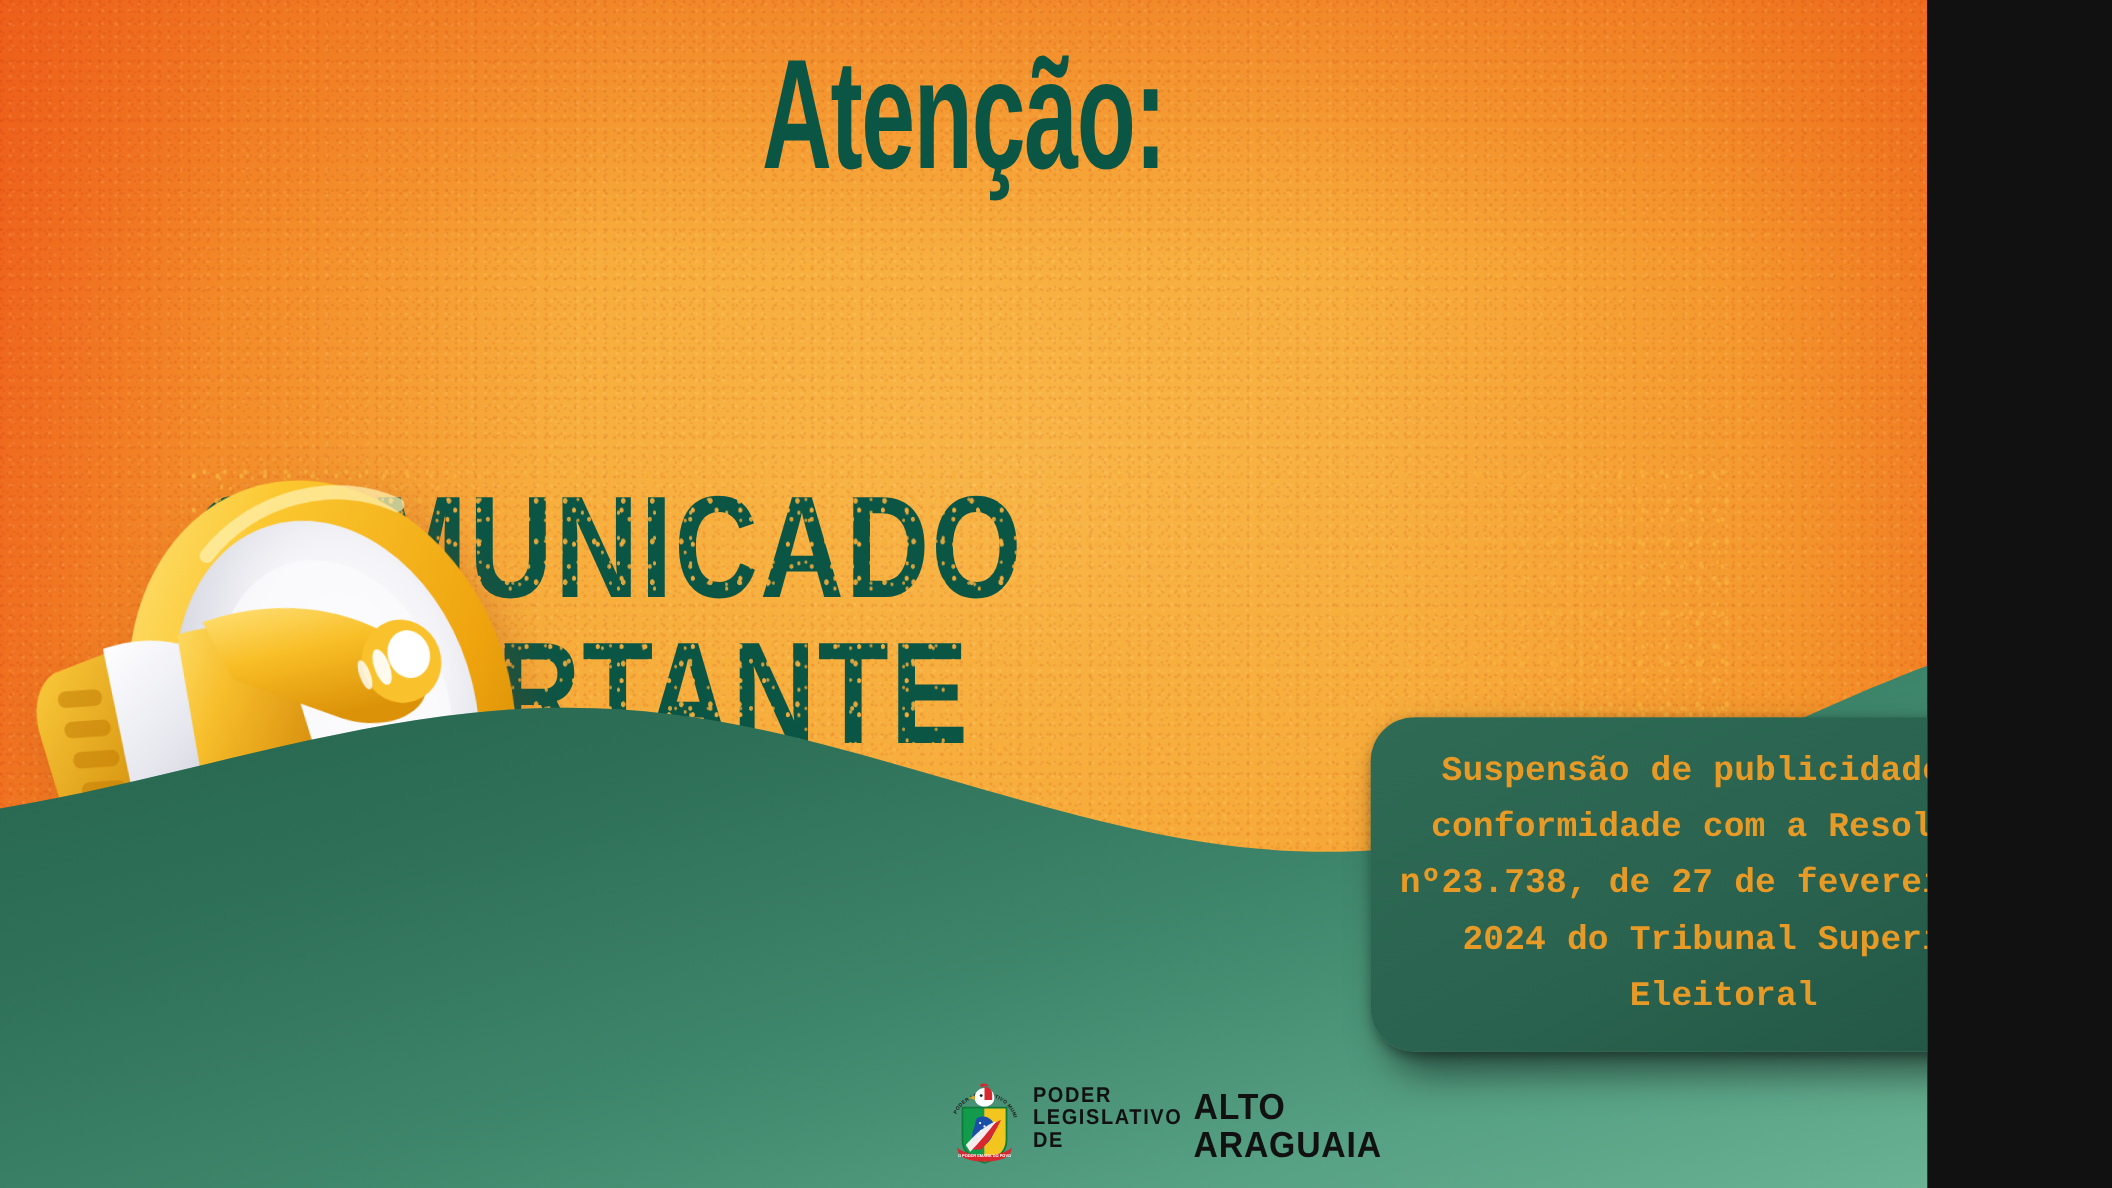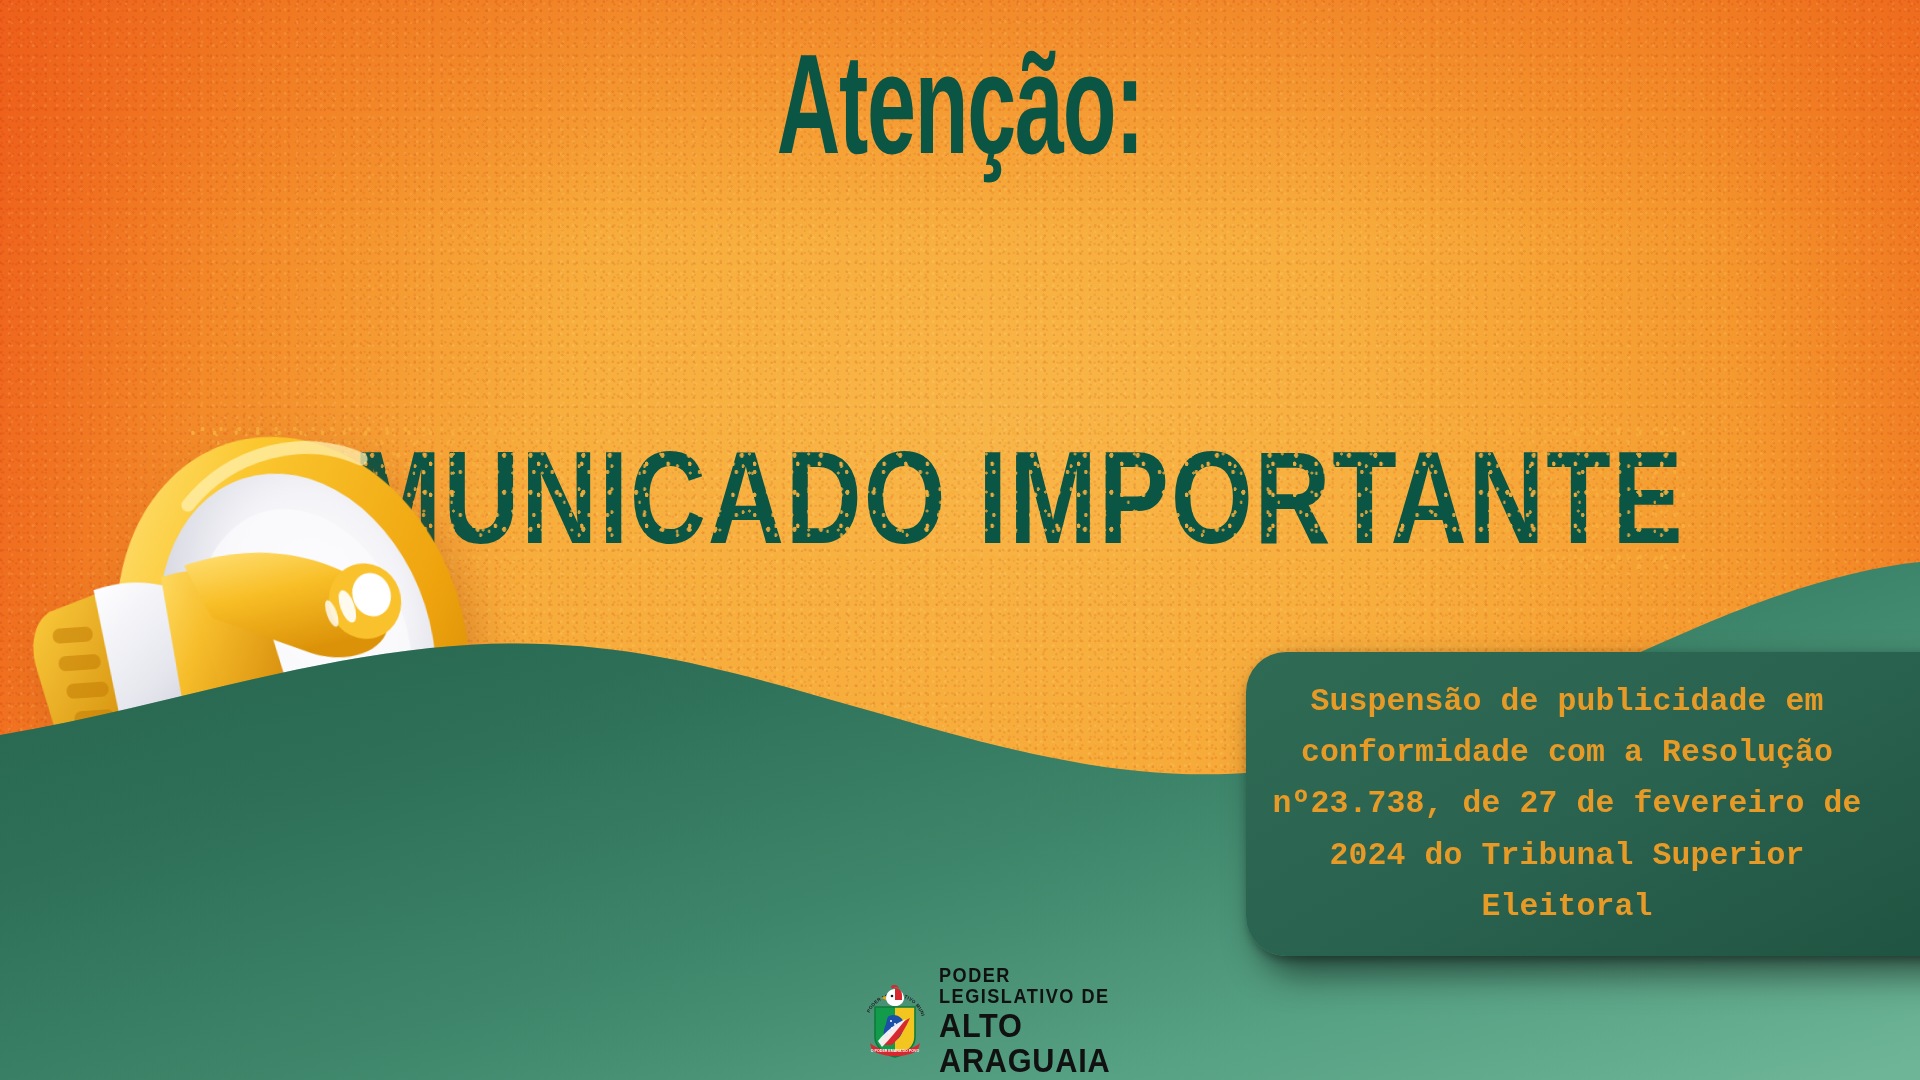--- a/index.html
+++ b/index.html
@@ -1,19 +1,19 @@
 <!DOCTYPE html>
 <html lang="pt-BR"><head>
 <meta charset="utf-8">
 <title>Comunicado Importante</title>
 <style>
   html,body{margin:0;padding:0;background:#111;}
   #stage{
     position:relative;
-    width:1920px;height:1080px;
+    width:1752px;height:1080px;
     overflow:hidden;
     font-family:"Liberation Sans",sans-serif;
     isolation:isolate;
   }
 
   
   .bg-base{
     position:absolute;inset:0;
     background:
       radial-gradient(120% 115% at 52% 40%, #F8B648 0%, #F7AC3A 26%, #F59A2C 48%, #F0852A 68%, #EE6F23 88%, #ED6420 100%);
@@ -143,21 +143,21 @@
   }
 
   
   #logo{
     position:absolute;
     left:862px;top:981px;
     width:280px;height:82px;
     display:flex;align-items:center;gap:11px;
   }
   #crest{width:66px;height:78px;flex:0 0 auto;}
-  #logo-text{display:flex;flex-direction:column;justify-content:flex-start;}
+  #logo-text{display:flex;justify-content:flex-start;}
   #logo-line1{
     font-family:"Liberation Sans",sans-serif;
     font-weight:700;font-size:19.5px;letter-spacing:1.6px;
     color:#111111;line-height:1.05;
     transform:scaleX(.93);transform-origin:0 50%;
   }
   #logo-line2{
     font-family:"Liberation Sans",sans-serif;
     font-weight:700;font-size:33px;letter-spacing:.8px;
     color:#111111;line-height:1.05;margin-top:3px;

